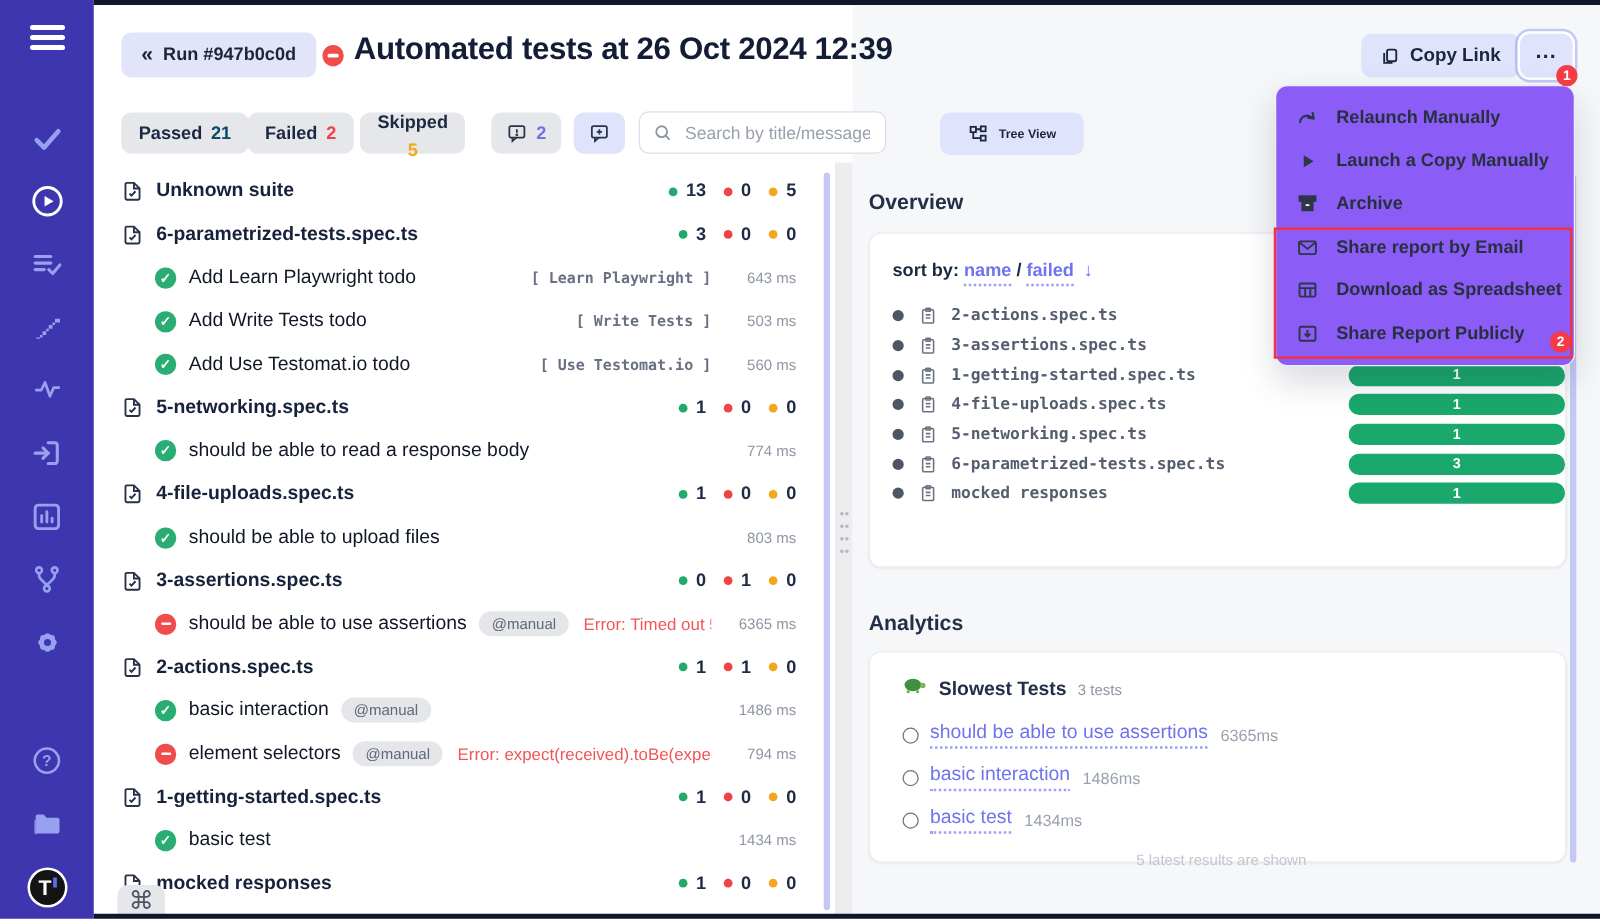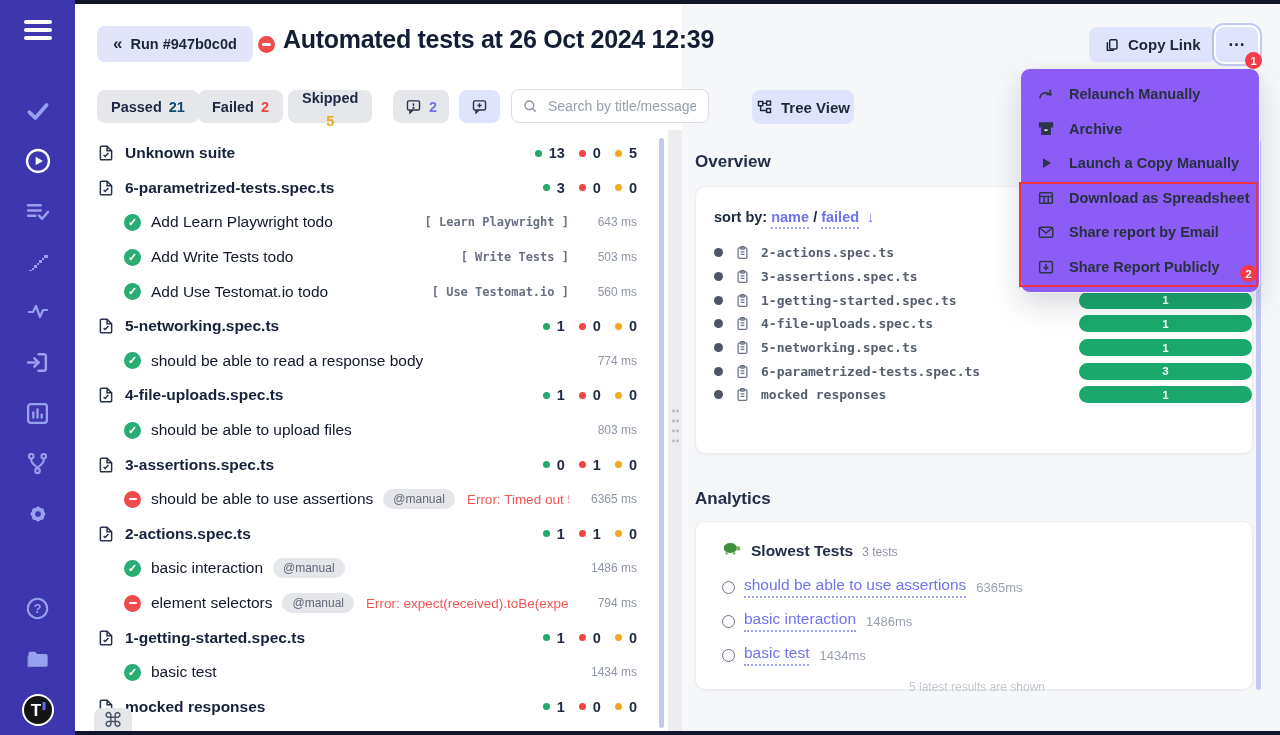--- a/index.html
+++ b/index.html
@@ -37,21 +37,21 @@
   .chip .cnt{font-weight:700;}
   .cnt.green{color:#0c4a6e;} .cnt.red{color:#ef4444;} .cnt.orange{color:#f2a81d;} .cnt.purple{color:#6f73ee;}
   #chip-passed{left:97px;} #chip-failed{left:198px;} #chip-skipped{left:288px;flex-direction:column;}
   #chip-comments{left:393px;padding:0 12px;}
   #chip-addcomment{left:459px;background:#dfe3fb;padding:0 12px;}
   #searchbox{position:absolute;left:511px;top:89px;width:198px;height:34px;background:#fff;
     border:1px solid #dcdee6;border-radius:8px;display:flex;align-items:center;gap:8px;padding:0 10px;box-sizing:border-box;}
   #searchbox input{border:none;outline:none;flex:1;font-size:14px;color:#33405a;min-width:0;
     font-family:"Liberation Sans",sans-serif;background:transparent;}
   #searchbox input::placeholder{color:#99a0ad;}
-  #treeview{left:752px;top:90px;height:34px;padding:0 4px;font-size:15px;font-weight:700;}
+  #treeview{left:752px;top:90px;height:34px;padding:0 22px;font-size:10px;font-weight:700;}
   
   #list{position:absolute;left:75px;top:136px;width:584px;}
   .row{display:flex;align-items:center;height:34.6px;padding-left:22px;padding-right:22px;cursor:pointer;}
   .sicon{width:18px;height:18px;margin-right:10px;flex:none;display:flex;}
   .sname{font-size:15.5px;font-weight:700;color:#16213a;white-space:nowrap;}
   .spacer{flex:1;min-width:12px;}
   .counts{display:flex;align-items:center;gap:7px;}
   .counts b{font-size:14.5px;color:#1f2a44;font-weight:700;margin-right:7px;}
   .counts b:last-child{margin-right:0;}
   .dot{width:7px;height:7px;border-radius:50%;flex:none;}
@@ -661,59 +661,59 @@
     <span class="micon">
         <svg viewBox="0 0 24 24" fill="none" stroke="#2c3647" stroke-width="2.2" stroke-linecap="round">
           <path d="M4 17c.5-6 8-9.5 13-4.5"></path>
           <polyline points="17.5 7 18.5 13 12.5 12.2" fill="none"></polyline>
         </svg>
       </span>
     <span>Relaunch Manually</span>
   </div>
   <div class="mitem">
     <span class="micon">
+        <svg viewBox="0 0 24 24">
+          <polygon points="8,5.5 18.5,12 8,18.5" fill="#2c3647"></polygon>
+        </svg>
+      </span>
+    <span>Launch a Copy Manually</span>
+  </div>
+  <div class="mitem">
+    <span class="micon">
         <svg viewBox="0 0 24 24" fill="none" stroke="#2c3647" stroke-width="2">
           <rect x="3.5" y="4" width="17" height="5" fill="#2c3647"></rect>
           <rect x="5.5" y="9" width="13" height="11" fill="#2c3647" stroke="none"></rect>
           <line x1="10" y1="13.5" x2="14" y2="13.5" stroke="#fff"></line>
         </svg>
       </span>
     <span>Archive</span>
   </div>
   <div class="mitem">
     <span class="micon">
-        <svg viewBox="0 0 24 24">
-          <polygon points="8,5.5 18.5,12 8,18.5" fill="#2c3647"></polygon>
-        </svg>
-      </span>
-    <span>Launch a Copy Manually</span>
+        <svg viewBox="0 0 24 24" fill="none" stroke="#2c3647" stroke-width="2">
+          <rect x="3" y="5.5" width="18" height="13.5" rx="2"></rect>
+          <polyline points="4 7 12 13.5 20 7"></polyline>
+        </svg>
+      </span>
+    <span>Share report by Email</span>
   </div>
   <div class="mitem">
     <span class="micon">
         <svg viewBox="0 0 24 24" fill="none" stroke="#2c3647" stroke-width="2">
           <rect x="3.5" y="5" width="17" height="14" rx="1.5"></rect>
           <line x1="3.5" y1="10" x2="20.5" y2="10"></line>
           <line x1="9.5" y1="10" x2="9.5" y2="19"></line>
           <line x1="15" y1="10" x2="15" y2="19"></line>
         </svg>
       </span>
     <span>Download as Spreadsheet</span>
   </div>
   <div class="mitem">
     <span class="micon">
         <svg viewBox="0 0 24 24" fill="none" stroke="#2c3647" stroke-width="2">
-          <rect x="3" y="5.5" width="18" height="13.5" rx="2"></rect>
-          <polyline points="4 7 12 13.5 20 7"></polyline>
-        </svg>
-      </span>
-    <span>Share report by Email</span>
-  </div>
-  <div class="mitem">
-    <span class="micon">
-        <svg viewBox="0 0 24 24" fill="none" stroke="#2c3647" stroke-width="2">
           <rect x="3.5" y="4.5" width="17" height="15" rx="2"></rect>
           <line x1="12" y1="8" x2="12" y2="14.5"></line>
           <polyline points="9 12 12 15.2 15 12"></polyline>
         </svg>
       </span>
     <span>Share Report Publicly</span>
   </div>
 </div>
 <div id="annotation"></div>
 <div class="redbadge" id="badge2">2</div>

